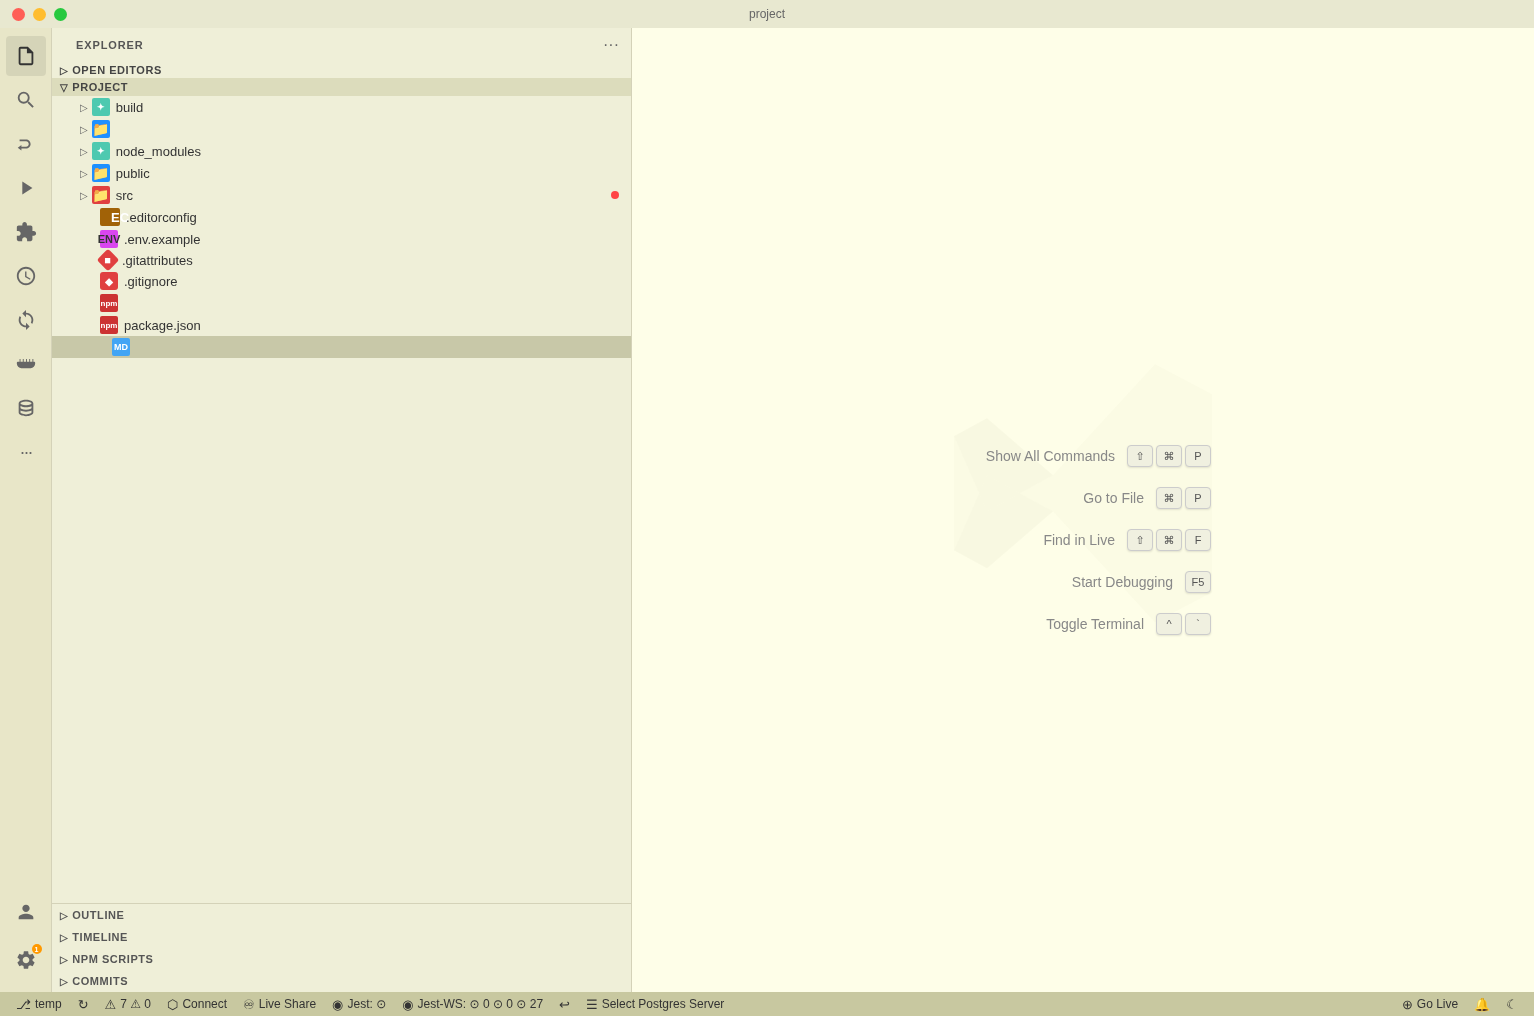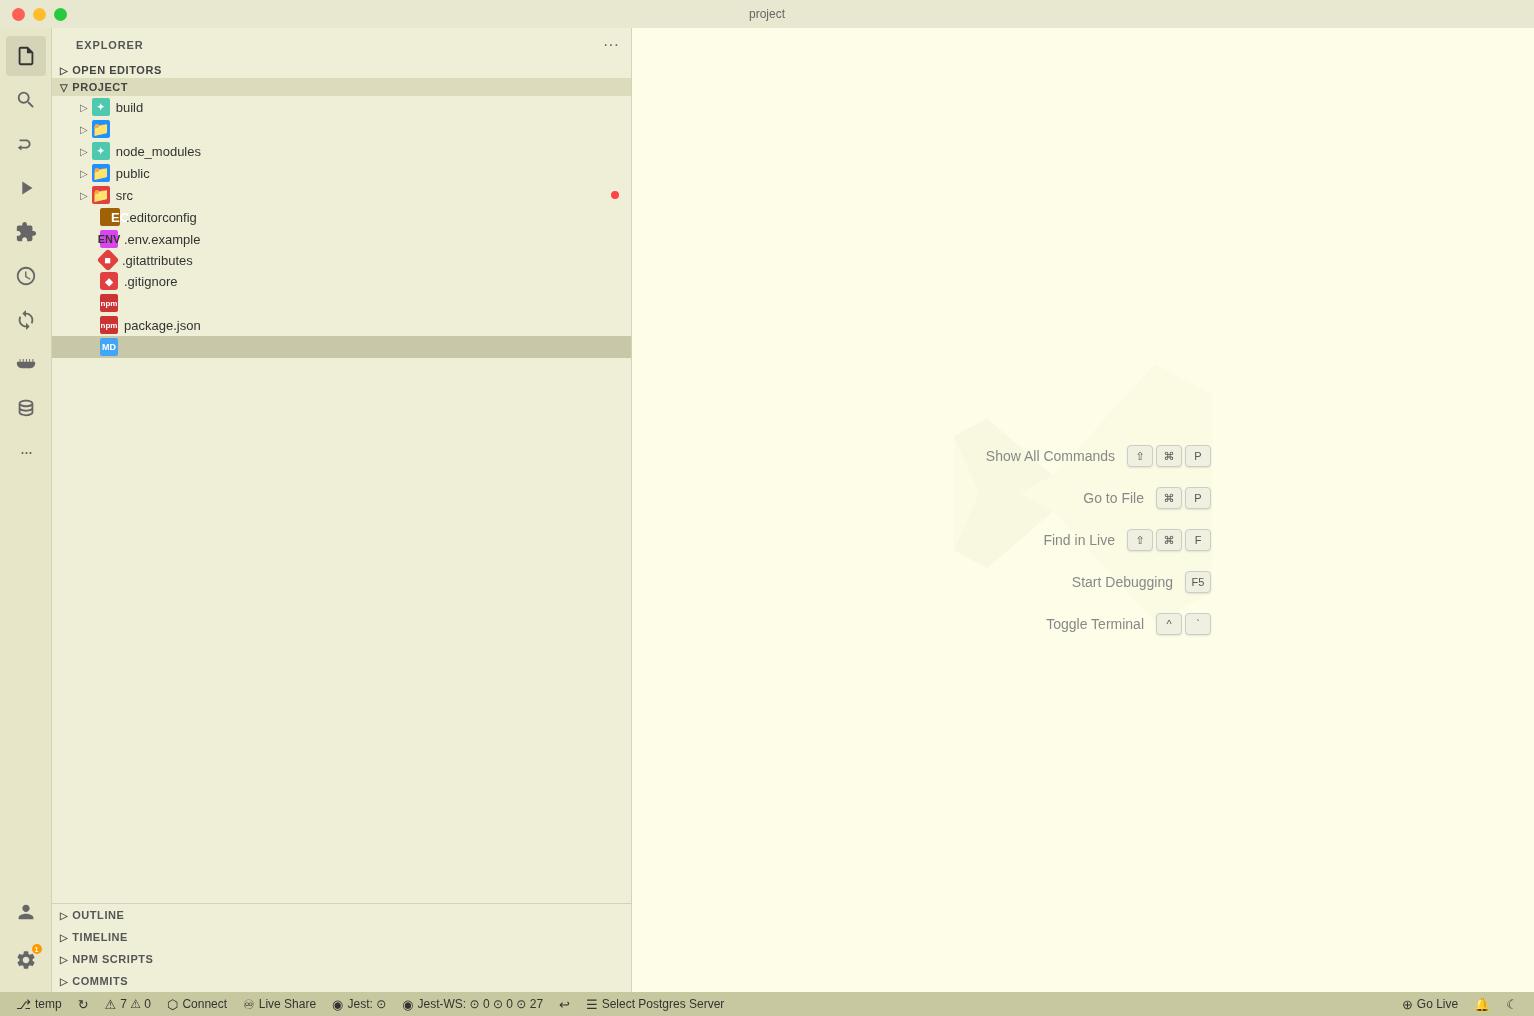--- a/index.html
+++ b/index.html
@@ -442,21 +442,21 @@
 
       <div class="tree-item" style="padding-left: 48px;">
         <span class="file-icon icon-npm">npm</span>
       </div>
 
       <div class="tree-item" style="padding-left: 48px;">
         <span class="file-icon icon-npm">npm</span>
         <span class="file-name">package.json</span>
       </div>
 
-      <div class="tree-item selected" style="padding-left: 48px;">
+      <div class="tree-item selected" style="padding-left: 60px;">
         <span class="file-icon icon-md">MD</span>
       </div>
     </div>
 
     <div class="sidebar-bottom">
       <div class="panel-section">
         <span class="arrow">▷</span>
         <span>OUTLINE</span>
       </div>
       <div class="panel-section">

